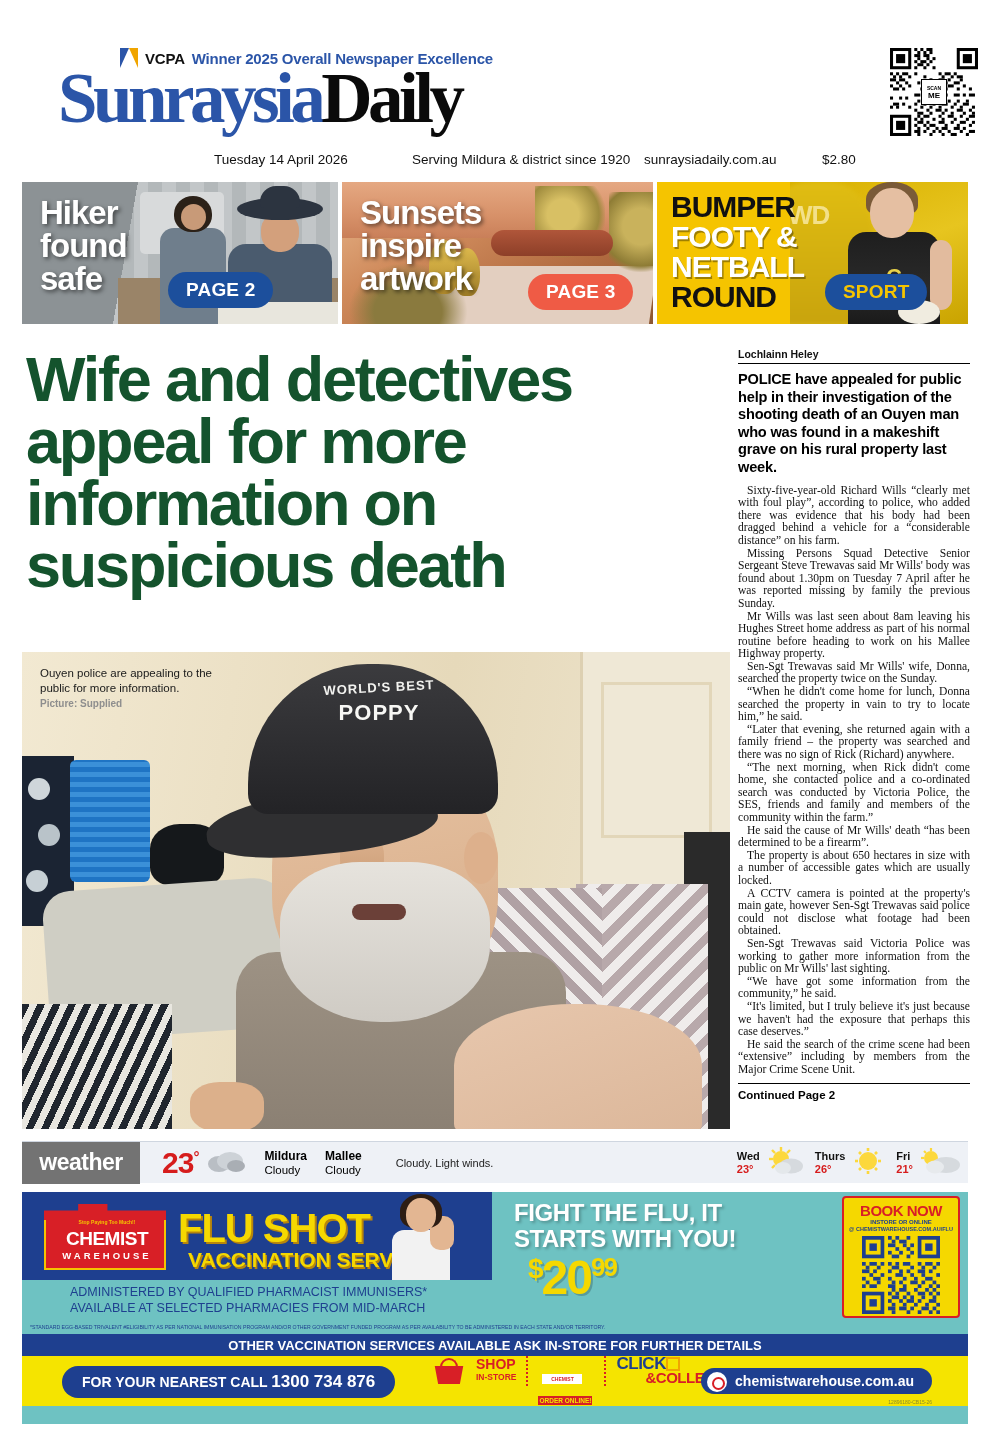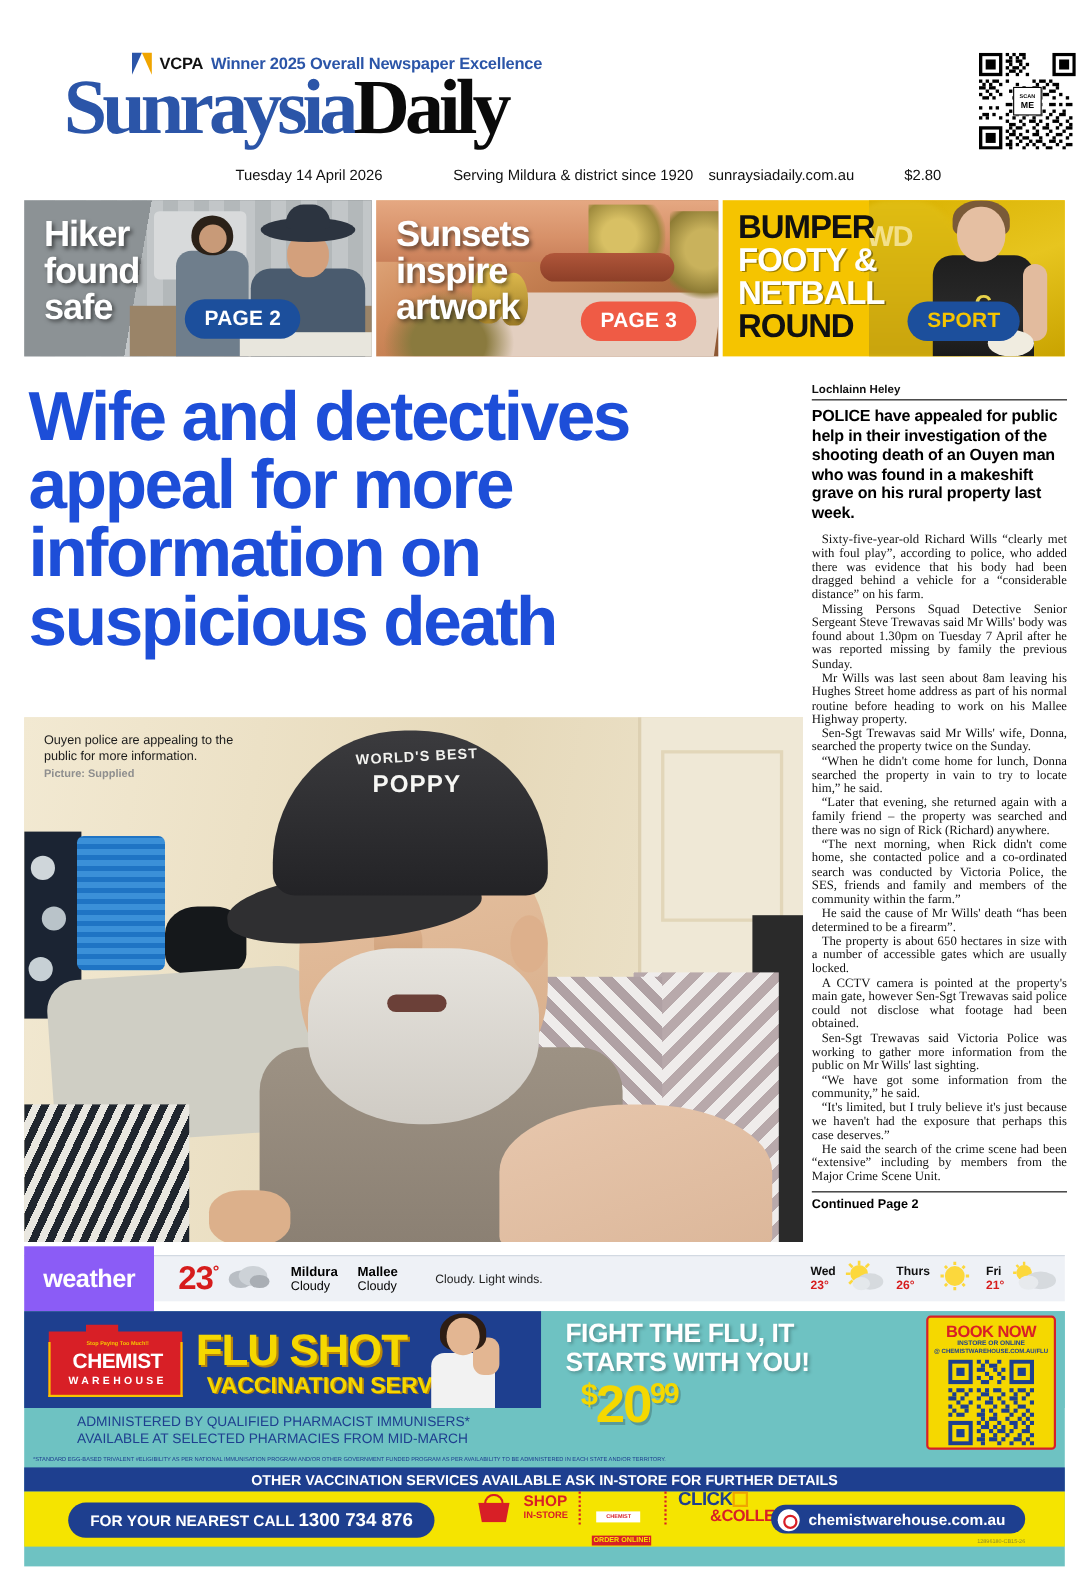--- a/index.html
+++ b/index.html
@@ -146,21 +146,21 @@
     letter-spacing: 0.2px;
   }
   .badge.b1 { left: 146px; bottom: 16px; background: #1c4f9c; }
   .badge.b2 { left: 186px; bottom: 14px; background: #ef5b45; }
   .badge.b3 { left: 168px; bottom: 14px; background: #1c4f9c; color: #f5c400; }
 
   
   .lead-head {
     position: absolute; left: 26px; top: 348px; width: 690px;
     font-size: 63px; line-height: 62px; font-weight: bold;
-    letter-spacing: -2.2px; color: #1d4ed8;
+    letter-spacing: -2.2px; color: #14532d;
   }
 
   .lead-photo {
     position: absolute; left: 22px; top: 652px;
     width: 708px; height: 477px;
     background: linear-gradient(180deg,#efe6cd 0%,#e8dcbe 100%);
     overflow: hidden;
   }
   .lp-wall { position:absolute; inset:0; background: linear-gradient(100deg,#f2e9d2 0%,#e6d9ba 55%,#efe7d2 100%); }
   .lp-door { position:absolute; right:0; top:0; width:150px; height:360px; background:#efe8d6; border-left:3px solid #ddd0b2; }
@@ -235,21 +235,21 @@
   }
 
   
   .weather {
     position: absolute; left: 22px; top: 1141px;
     width: 946px; height: 42px;
     background: #eef1f6; display: flex; align-items: center;
     border-top: 1px solid #cfd6e0;
   }
   .w-label {
-    width: 118px; height: 59px; background: #8b5cf6;
+    width: 118px; height: 42px; background: #737373;
     color: #fff; font-size: 23px; font-weight: bold;
     display:flex; align-items:center; justify-content:center; letter-spacing:-0.5px;
   }
   .w-temp { margin-left: 22px; font-size: 30px; font-weight: bold; color: #d61c1c; letter-spacing:-1px; }
   .w-temp sup { font-size: 15px; }
   .w-icon { margin-left: 8px; }
   .w-city { margin-left: 18px; font-size: 11.5px; line-height: 14px; }
   .w-city b { display:block; font-size: 12px; }
   .w-desc { margin-left: 34px; font-size: 11px; color:#222;text-align:center; }
   .w-days { margin-left: auto; display: flex; align-items: center; gap: 4px; }

